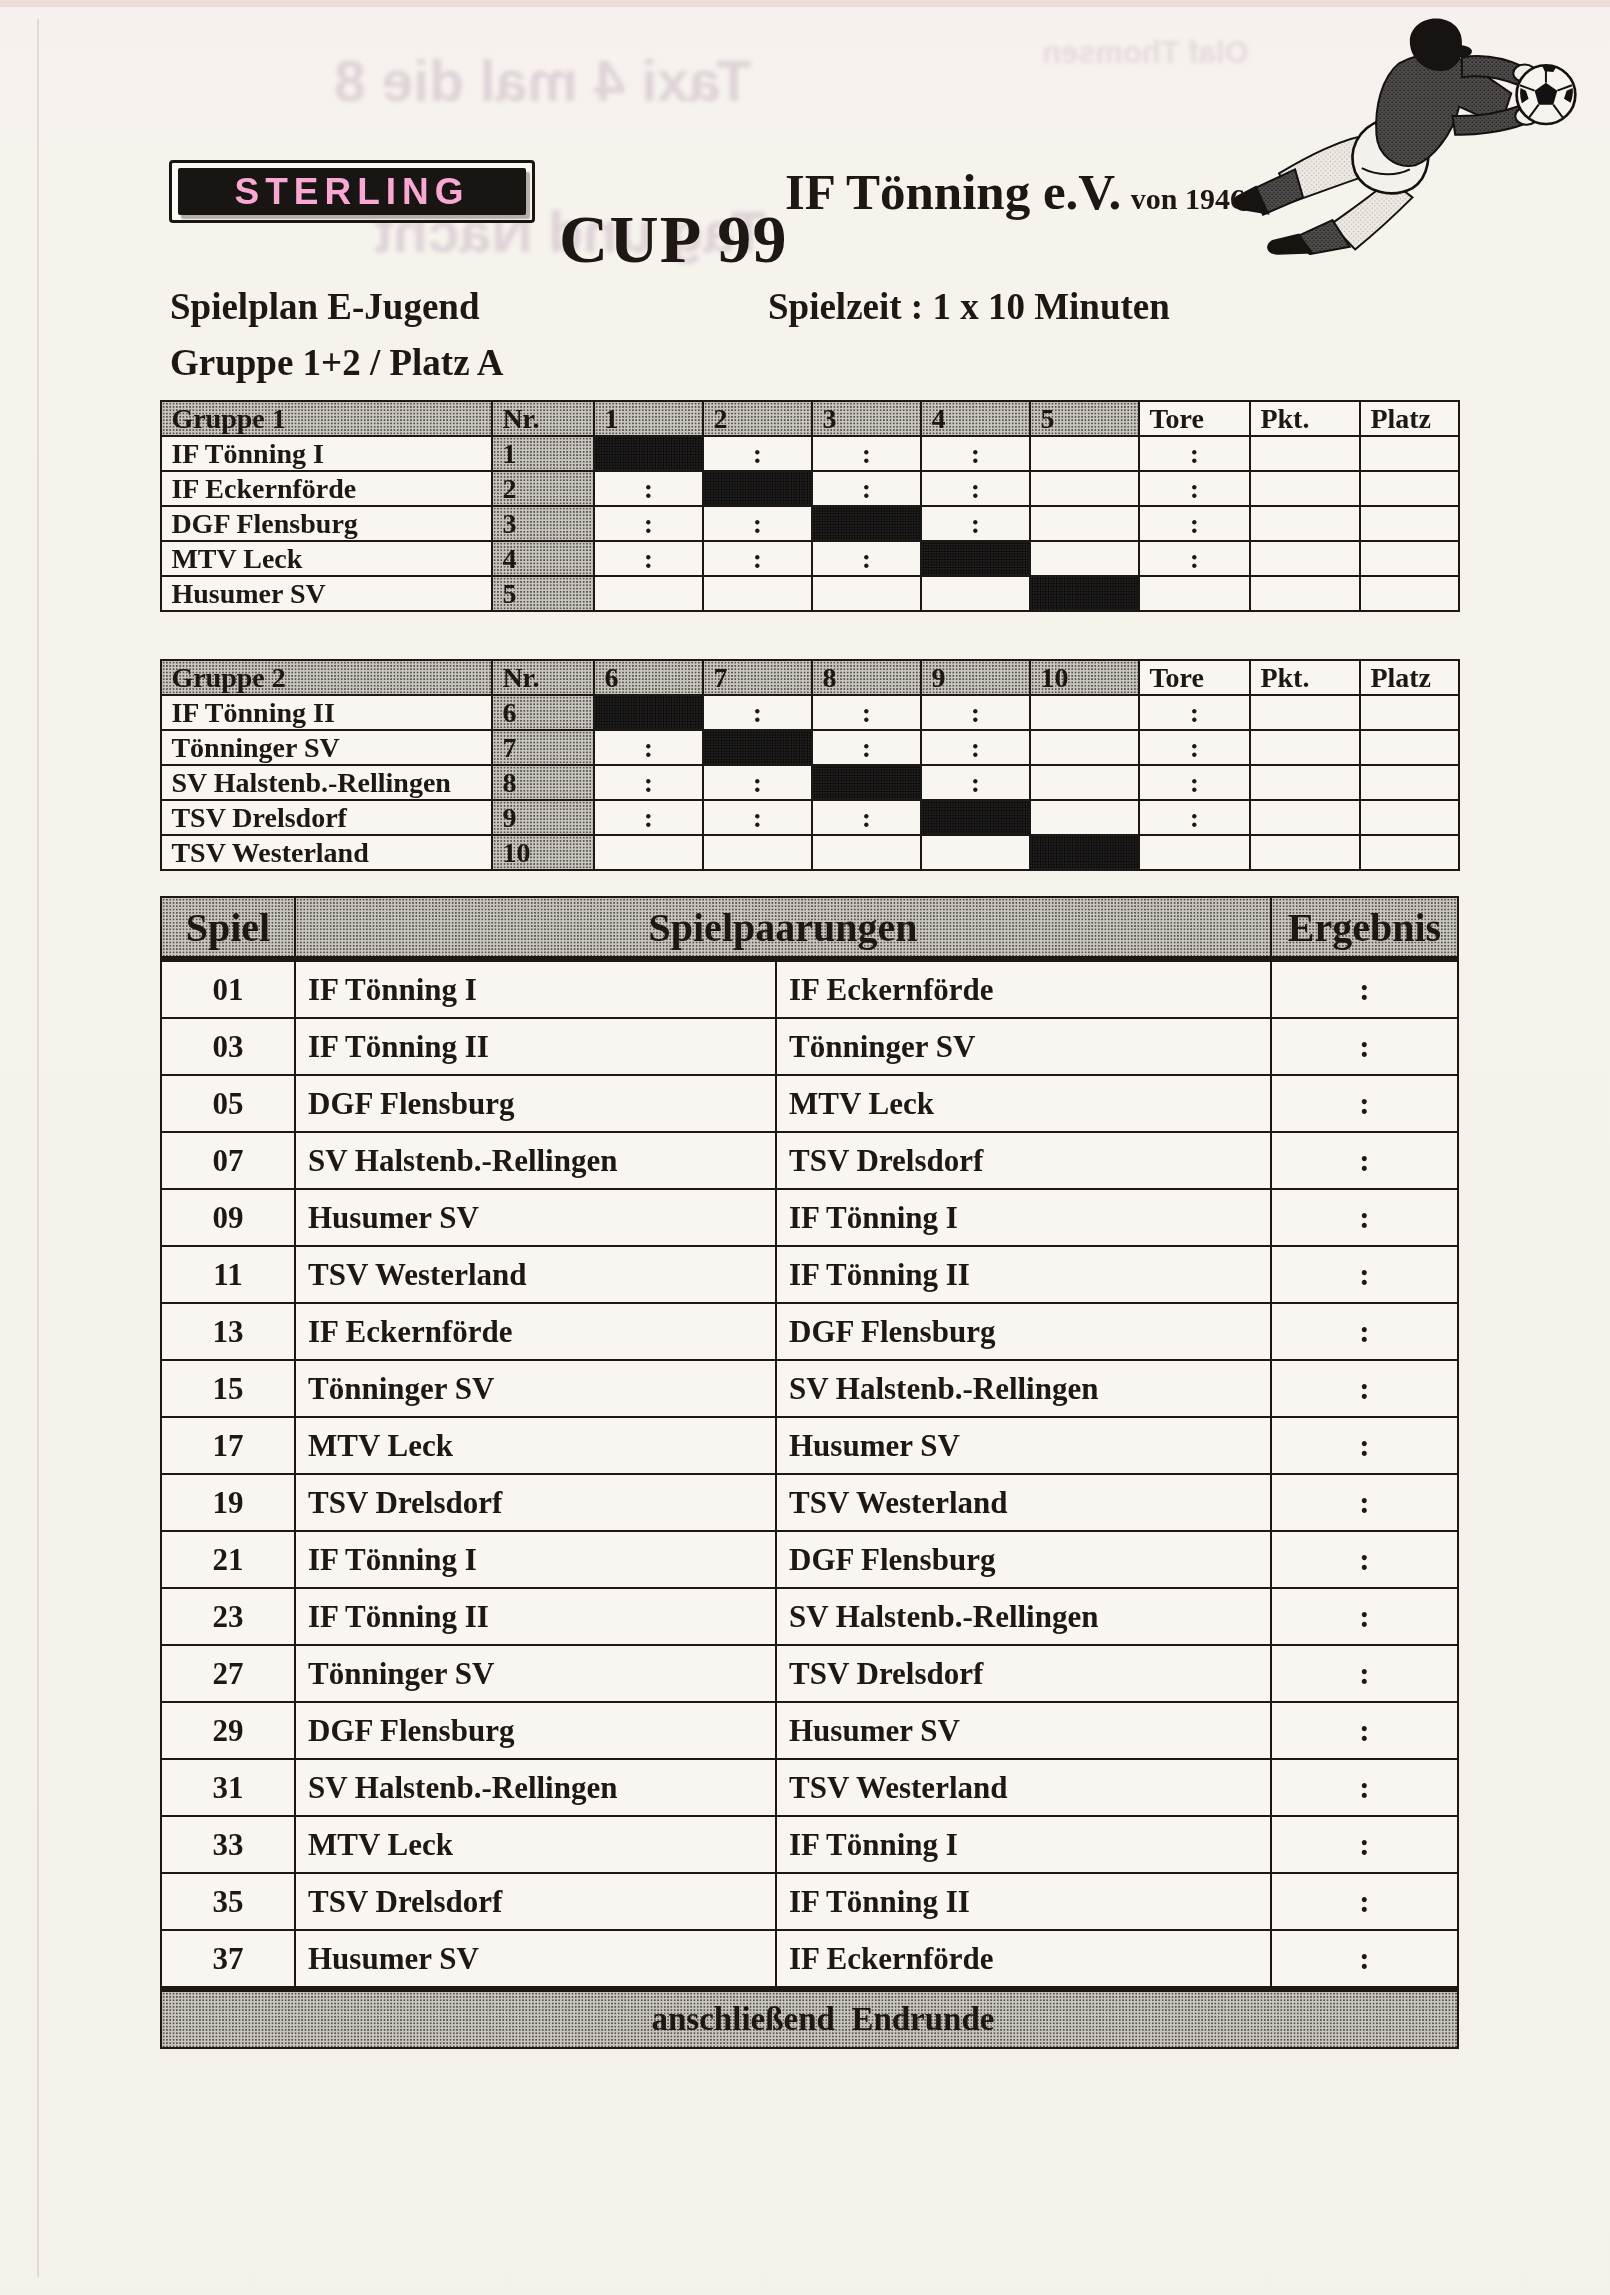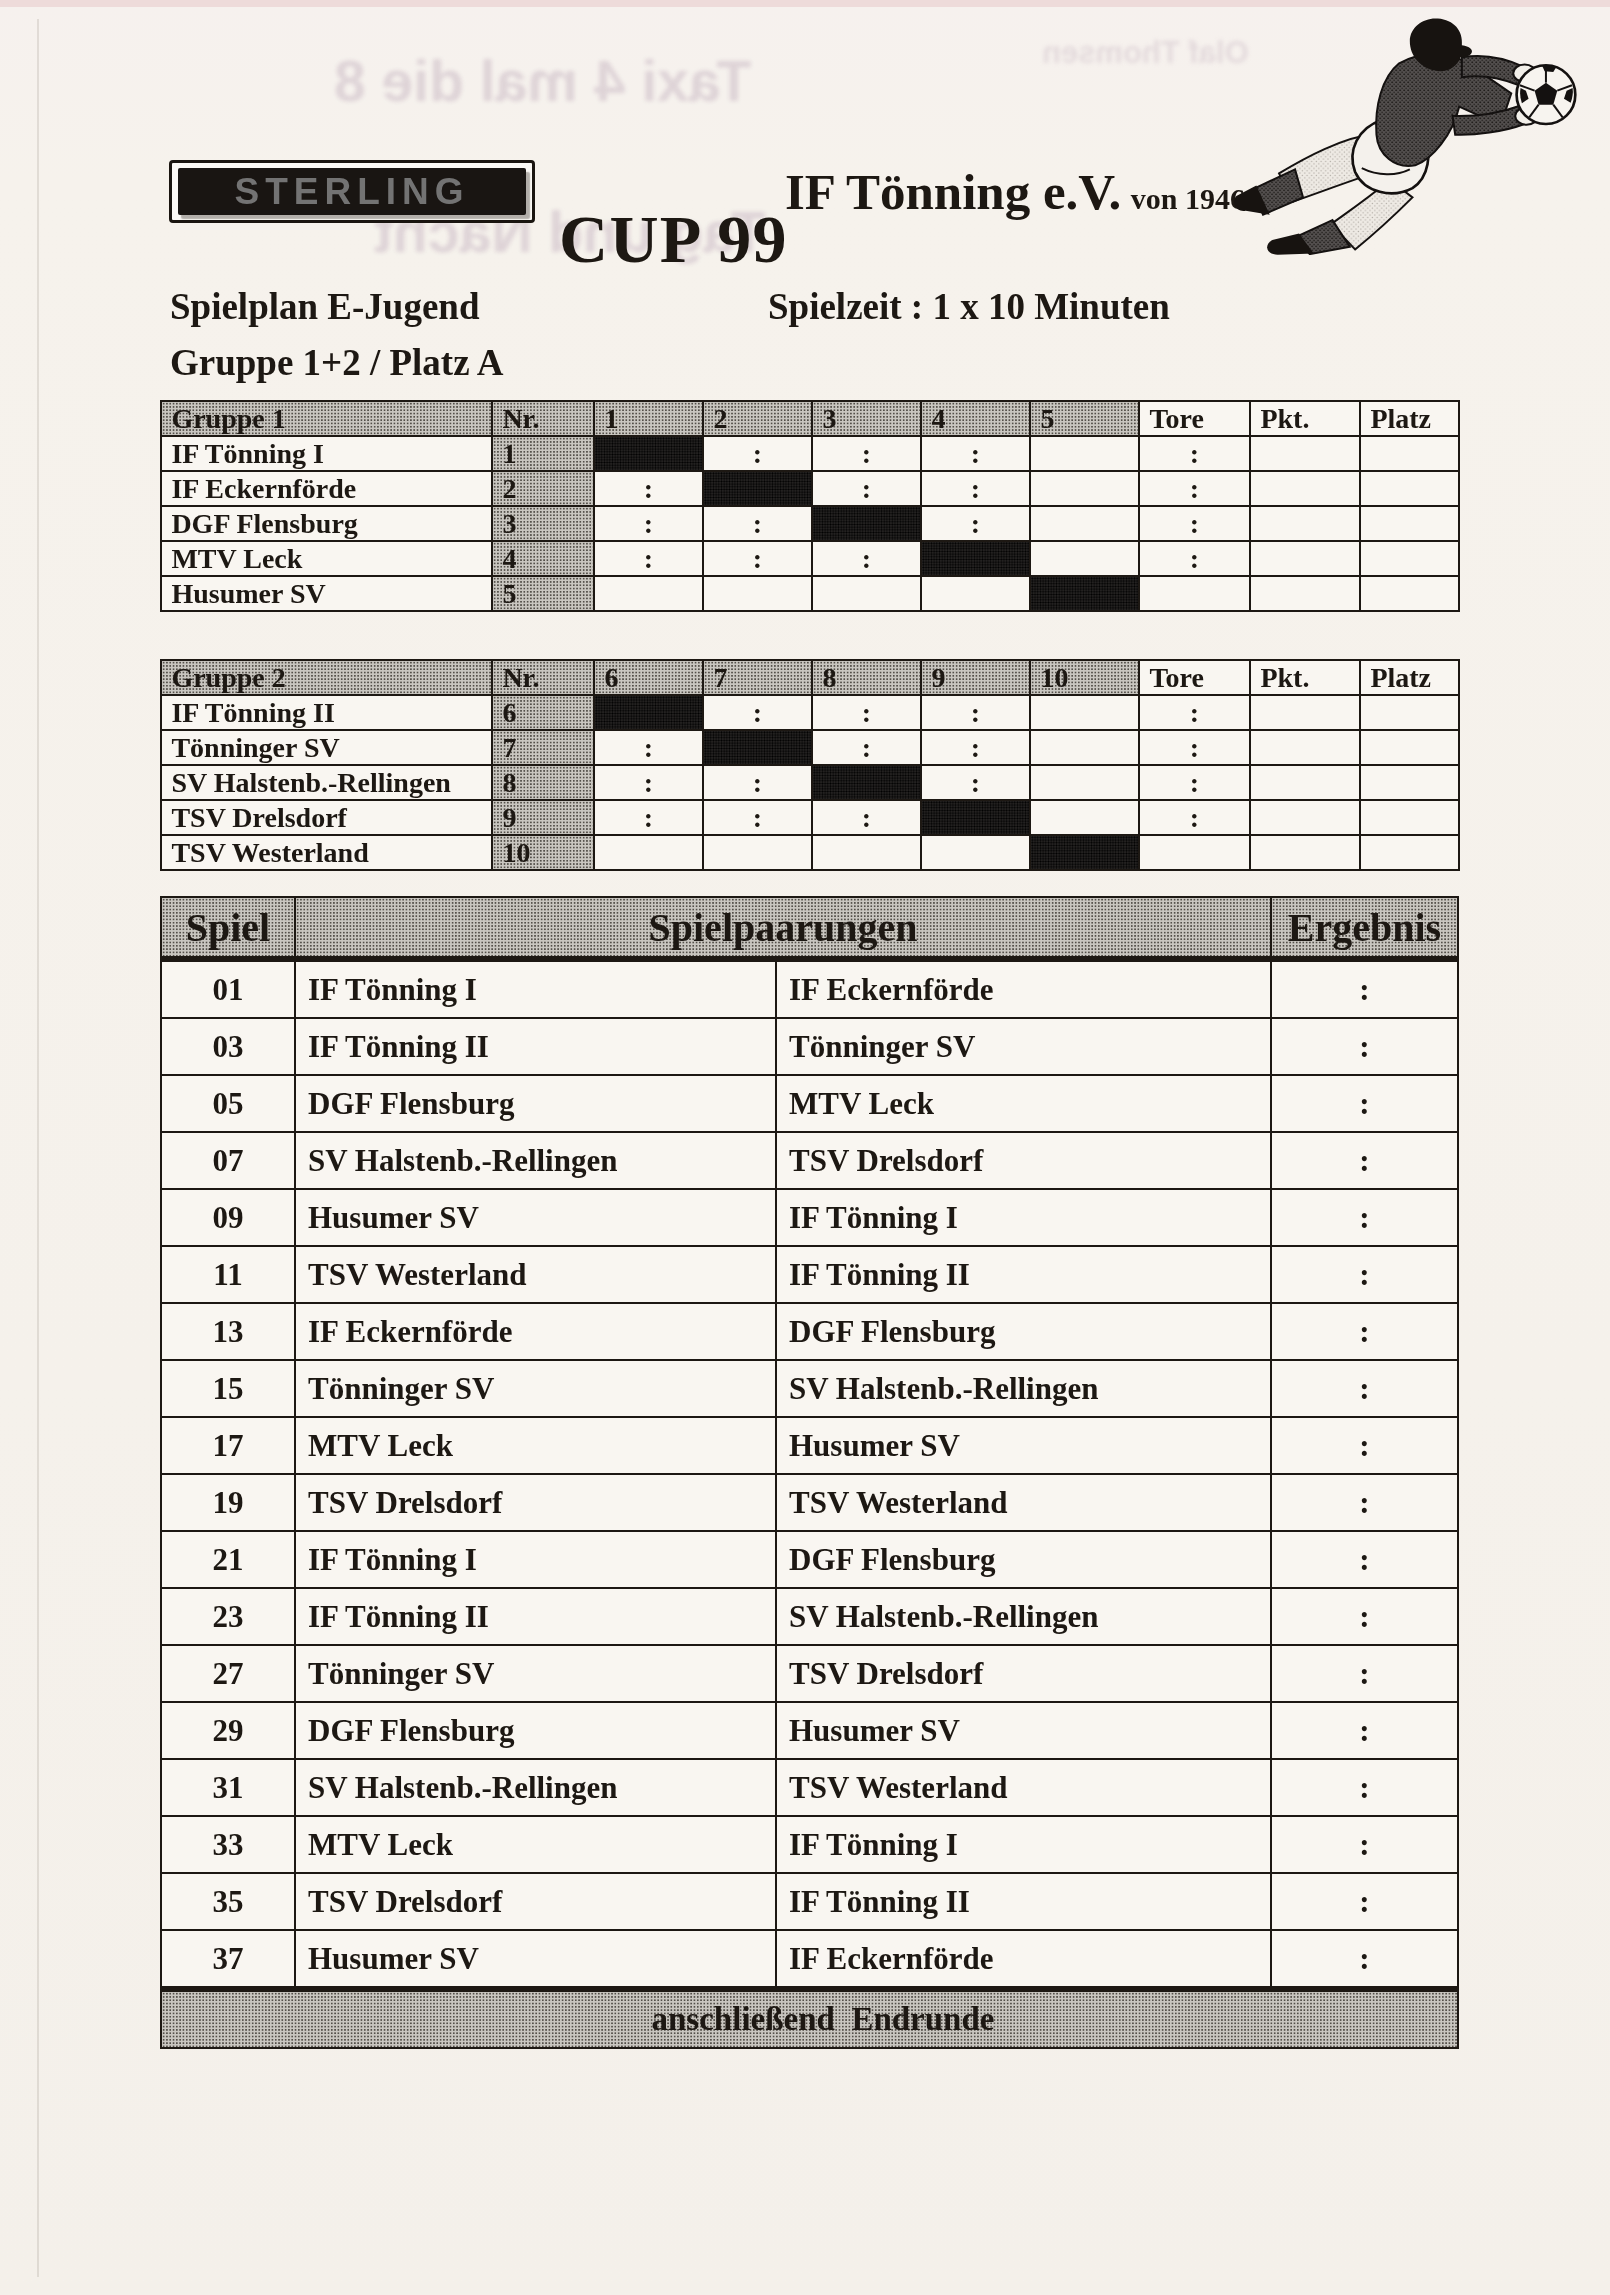--- a/index.html
+++ b/index.html
@@ -23,21 +23,21 @@
   .ghost1{left:334px;top:48px;font-size:57px;}
   .ghost2{left:374px;top:199px;font-size:57px;}
   .ghost3{left:1042px;top:35px;font-size:31px;opacity:.75;}
 
   
   .logo{
     position:absolute;left:169px;top:160px;width:366px;height:63px;box-sizing:border-box;
     border:3.3px solid #1a1510;border-radius:4px;background:#fbf9f5;padding:4.7px 6px;
   }
   .logo-inner{
-    width:100%;height:100%;background:#191512;color:#737373;border-radius:2px;
+    width:100%;height:100%;background:#191512;color:#f9a8d4;border-radius:2px;
     display:flex;align-items:center;justify-content:center;
     font-family:"Liberation Sans", sans-serif;font-weight:bold;font-size:37px;letter-spacing:6px;
     box-shadow:3.3px 4px 1.3px rgba(70,63,56,.40);
   }
   .cup-title{position:absolute;left:559px;top:159px;font-size:68px;font-weight:bold;letter-spacing:1.3px;margin-top:41px;}
   .club-line{position:absolute;left:785px;top:163px;font-size:51px;font-weight:bold;white-space:nowrap;}
   .club-line .since{font-size:30px;font-weight:bold;margin-left:9.4px;}
   .sub-left{position:absolute;left:170px;top:279px;font-size:37px;font-weight:bold;line-height:56px;white-space:nowrap;}
   .sub-right{position:absolute;left:768px;top:279px;font-size:37px;font-weight:bold;line-height:56px;white-space:nowrap;}
 

